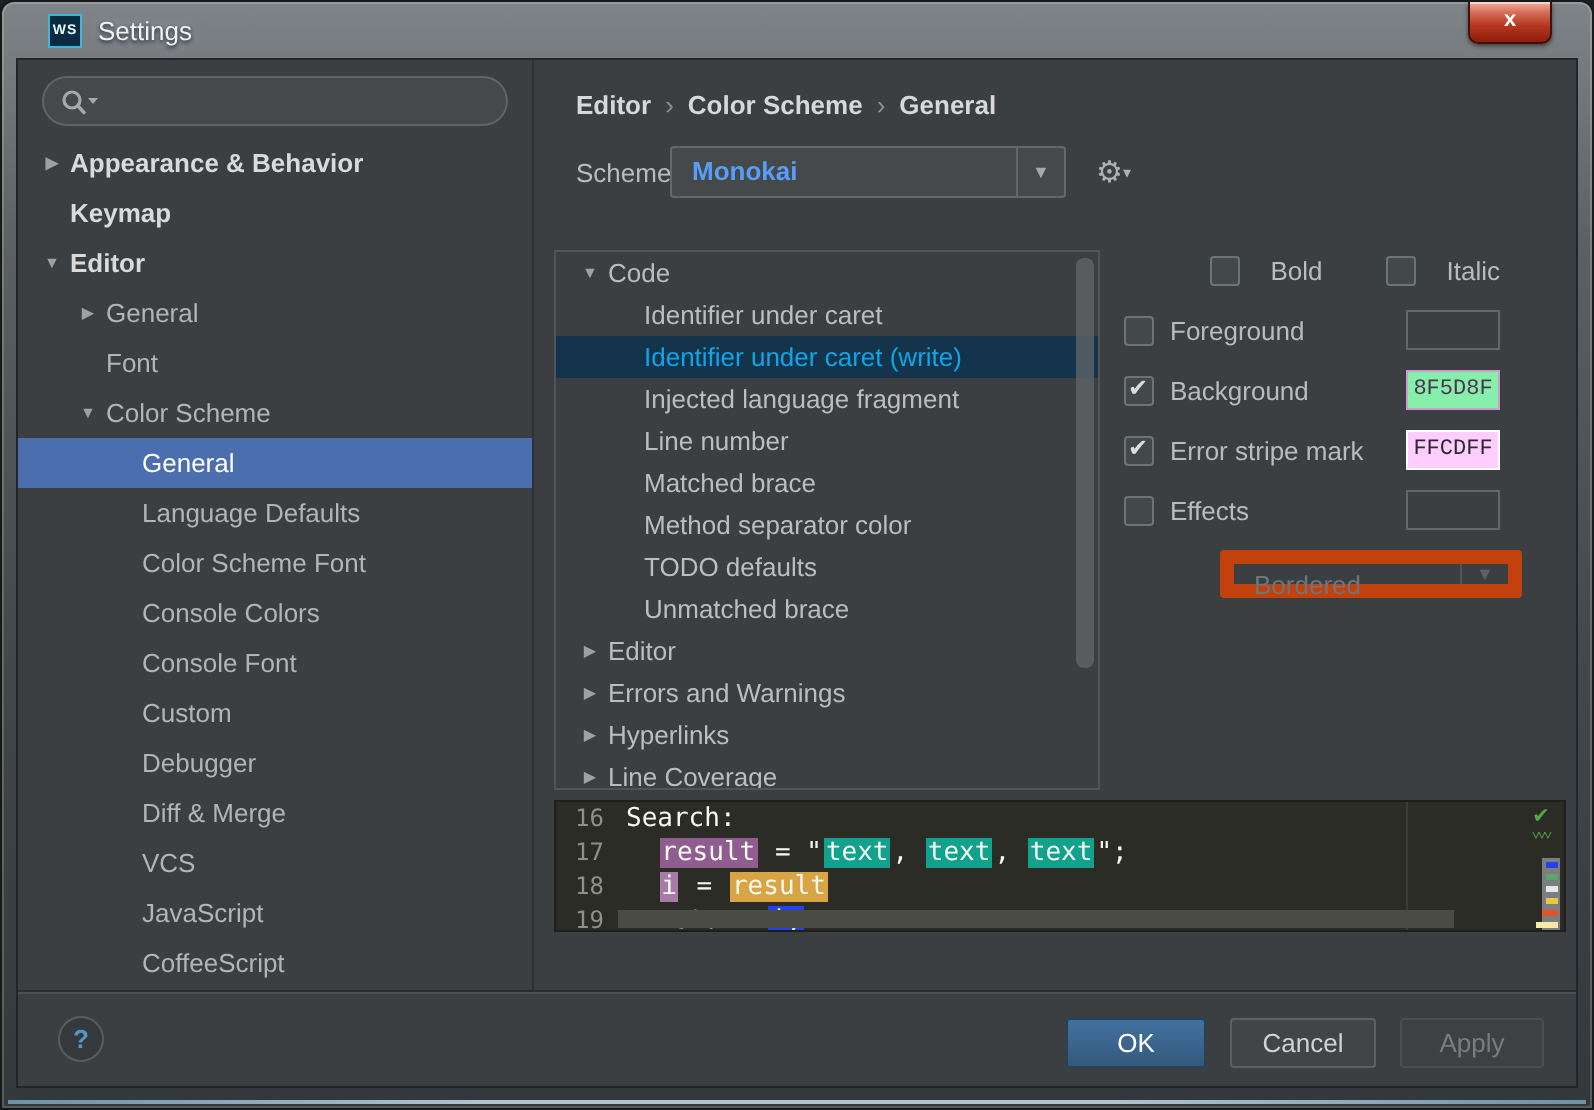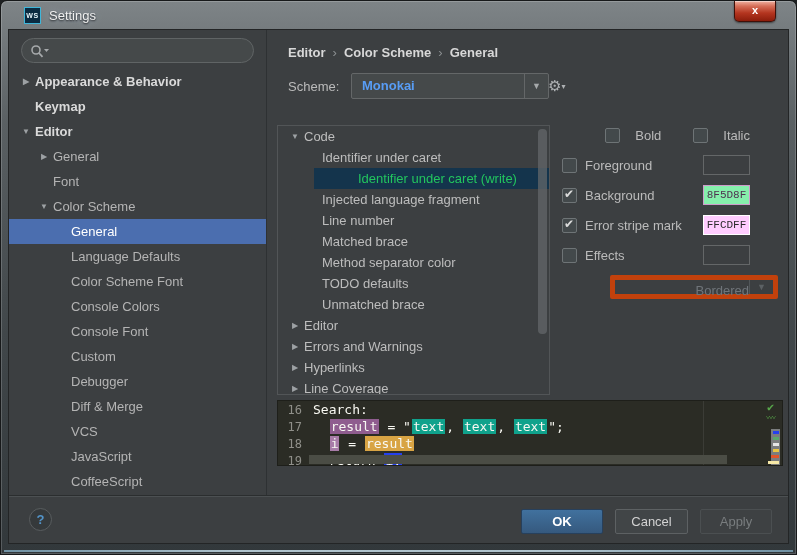--- a/index.html
+++ b/index.html
@@ -32,51 +32,51 @@
   .side-row { height:25px; display:flex; align-items:center; color:#b4b4b4; cursor:pointer; white-space:nowrap; }
   .side-row.bold { color:#dadada; font-weight:bold; }
   .side-row.selected { background:var(--selection-blue); color:#ffffff; }
   .arrow { width:18px; text-align:center; font-size:8px; color:#9da1a4; flex:0 0 18px; }
 
   
   .main { position:absolute; left:259px; right:0; top:0; bottom:48px; }
   .breadcrumb { position:absolute; left:20px; top:15px; font-weight:bold; color:#d8d8d8; font-size:13px; }
   .breadcrumb .sep { color:#8b8f91; font-weight:normal; padding:0 7px; }
   .scheme-label { position:absolute; left:20px; top:49px; color:#bbb; }
-  .combo { position:absolute; left:83px; top:43px; width:198px; height:26px; background:#45494a;
+  .combo { position:absolute; left:67px; top:43px; width:198px; height:26px; background:#45494a;
            border:1px solid #646768; border-radius:2px; display:flex; cursor:pointer; }
   .combo-text { flex:1; padding-left:10px; color:var(--accent-blue); font-weight:bold; line-height:24px; }
   .combo-arrow { width:24px; border-left:1px solid #646768; display:flex; align-items:center;
                  justify-content:center; color:#a6a9ab; font-size:9px; }
   .gear { position:absolute; left:280px; top:47px; color:#aeb1b3; font-size:15px; cursor:pointer; }
   .gear .mini { font-size:8px; vertical-align:2px; }
 
   
   .tree-pane { position:absolute; left:9px; top:95px; width:273px; height:270px;
                border:1px solid #525557; background:#3c3f41; overflow:hidden; }
   .tree-row { height:21px; display:flex; align-items:center; color:#bdbdbd; cursor:pointer; white-space:nowrap; }
-  .tree-row.selected { background:var(--tree-selection); color:#22c55e;margin-left:36px; }
+  .tree-row.selected { background:var(--tree-selection); color:#0ea5e9; }
   .tree-scroll { position:absolute; right:2px; top:3px; width:9px; height:205px;
                  background:#63676a; opacity:.75; border-radius:4px; }
   .splitter-dots { position:absolute; left:246px; top:366px; color:#8a8e90; font-size:9px; letter-spacing:1px; }
 
   
   .options { position:absolute; left:294px; top:95px; width:220px; }
   .opt-row { display:flex; align-items:center; height:20px; margin-bottom:10px; }
   .cb { width:15px; height:15px; background:#43494b; border:1px solid #6e7476; border-radius:2px;
         flex:0 0 15px; position:relative; cursor:pointer; }
   .cb.on::after { content:"✔"; position:absolute; left:1px; top:-2px; color:#dcdcdc; font-size:12px; }
   .opt-label { margin-left:8px; color:#bbb; }
   .swatch { margin-left:auto; margin-right:32px; width:47px; height:20px; border:1px solid #646768;
             display:flex; align-items:center; justify-content:center;
             font-family:"Liberation Mono", monospace; font-size:11px; color:#bbb; cursor:pointer; }
   .style-row { justify-content:flex-end; padding-right:32px; gap:7px; }
   .style-row .gap { width:18px; }
-  .effect-combo { margin-left:48px; width:168px; height:24px; border:5px solid #c2410c; border-radius:2px;
-                  display:flex; color:#70757a;text-align:right; }
+  .effect-combo { margin-left:48px; width:151px; height:24px; border:7px solid #c2410c; border-radius:2px;
+                  display:flex; color:#70757a; }
   .effect-combo .combo-text { color:#70757a; font-weight:normal; line-height:22px; }
   .effect-combo .combo-arrow { border-left:1px solid #515659; color:#5c6164; }
 
   
   .preview { position:absolute; left:9px; top:370px; width:506px; height:66px;
              background:#2b2c25; border:1px solid #1e1f1a; overflow:hidden;
              font-family:"DejaVu Sans Mono", monospace; font-size:13px; }
   .code-line { height:17px; line-height:17px; white-space:pre; color:#f8f8f2; }
   .lnum { display:inline-block; width:24px; margin-right:10px; text-align:right;
           color:#90908a; font-size:12px; }
@@ -91,22 +91,22 @@
   .hscroll { position:absolute; left:31px; bottom:1px; width:418px; height:9px; background:#4b4d45; }
 
   
   .footer { position:absolute; left:0; right:0; bottom:0; height:48px;
             border-top:1px solid #2b2e2f; box-shadow:inset 0 1px 0 #4c5052; }
   .help-circle { position:absolute; left:20px; top:12px; width:23px; height:23px; border-radius:50%;
                  background:#35393b; border:1px solid #595d5f; color:#5394c9; font-weight:bold;
                  font-size:13px; display:flex; align-items:center; justify-content:center; cursor:pointer; }
   .btn-row { position:absolute; right:16px; top:13px; display:flex; gap:12px; }
   .btn { height:25px; border-radius:2px; font-size:13px; text-align:center; line-height:23px; cursor:pointer; }
-  .btn-ok { width:82px; background:linear-gradient(180deg,#41719e,#35597e); border:1px solid #27405c;
-            color:#fff; font-weight:bold; }
+  .btn-ok { width:70px; background:linear-gradient(180deg,#41719e,#35597e); border:1px solid #27405c;
+            color:#fff; font-weight:normal; }
   .btn-cancel { width:73px; background:#414547; border:1px solid #5d6163; color:#d2d2d2; }
   .btn-apply { width:72px; background:#3e4143; border:1px solid #4b4f51; color:#797d7f; }
 </style>
 </head>
 <body>
 
 <div class="chrome">
   <div class="titlebar">
     <span class="app-icon">WS</span>
     <span class="title-text">Settings</span>

